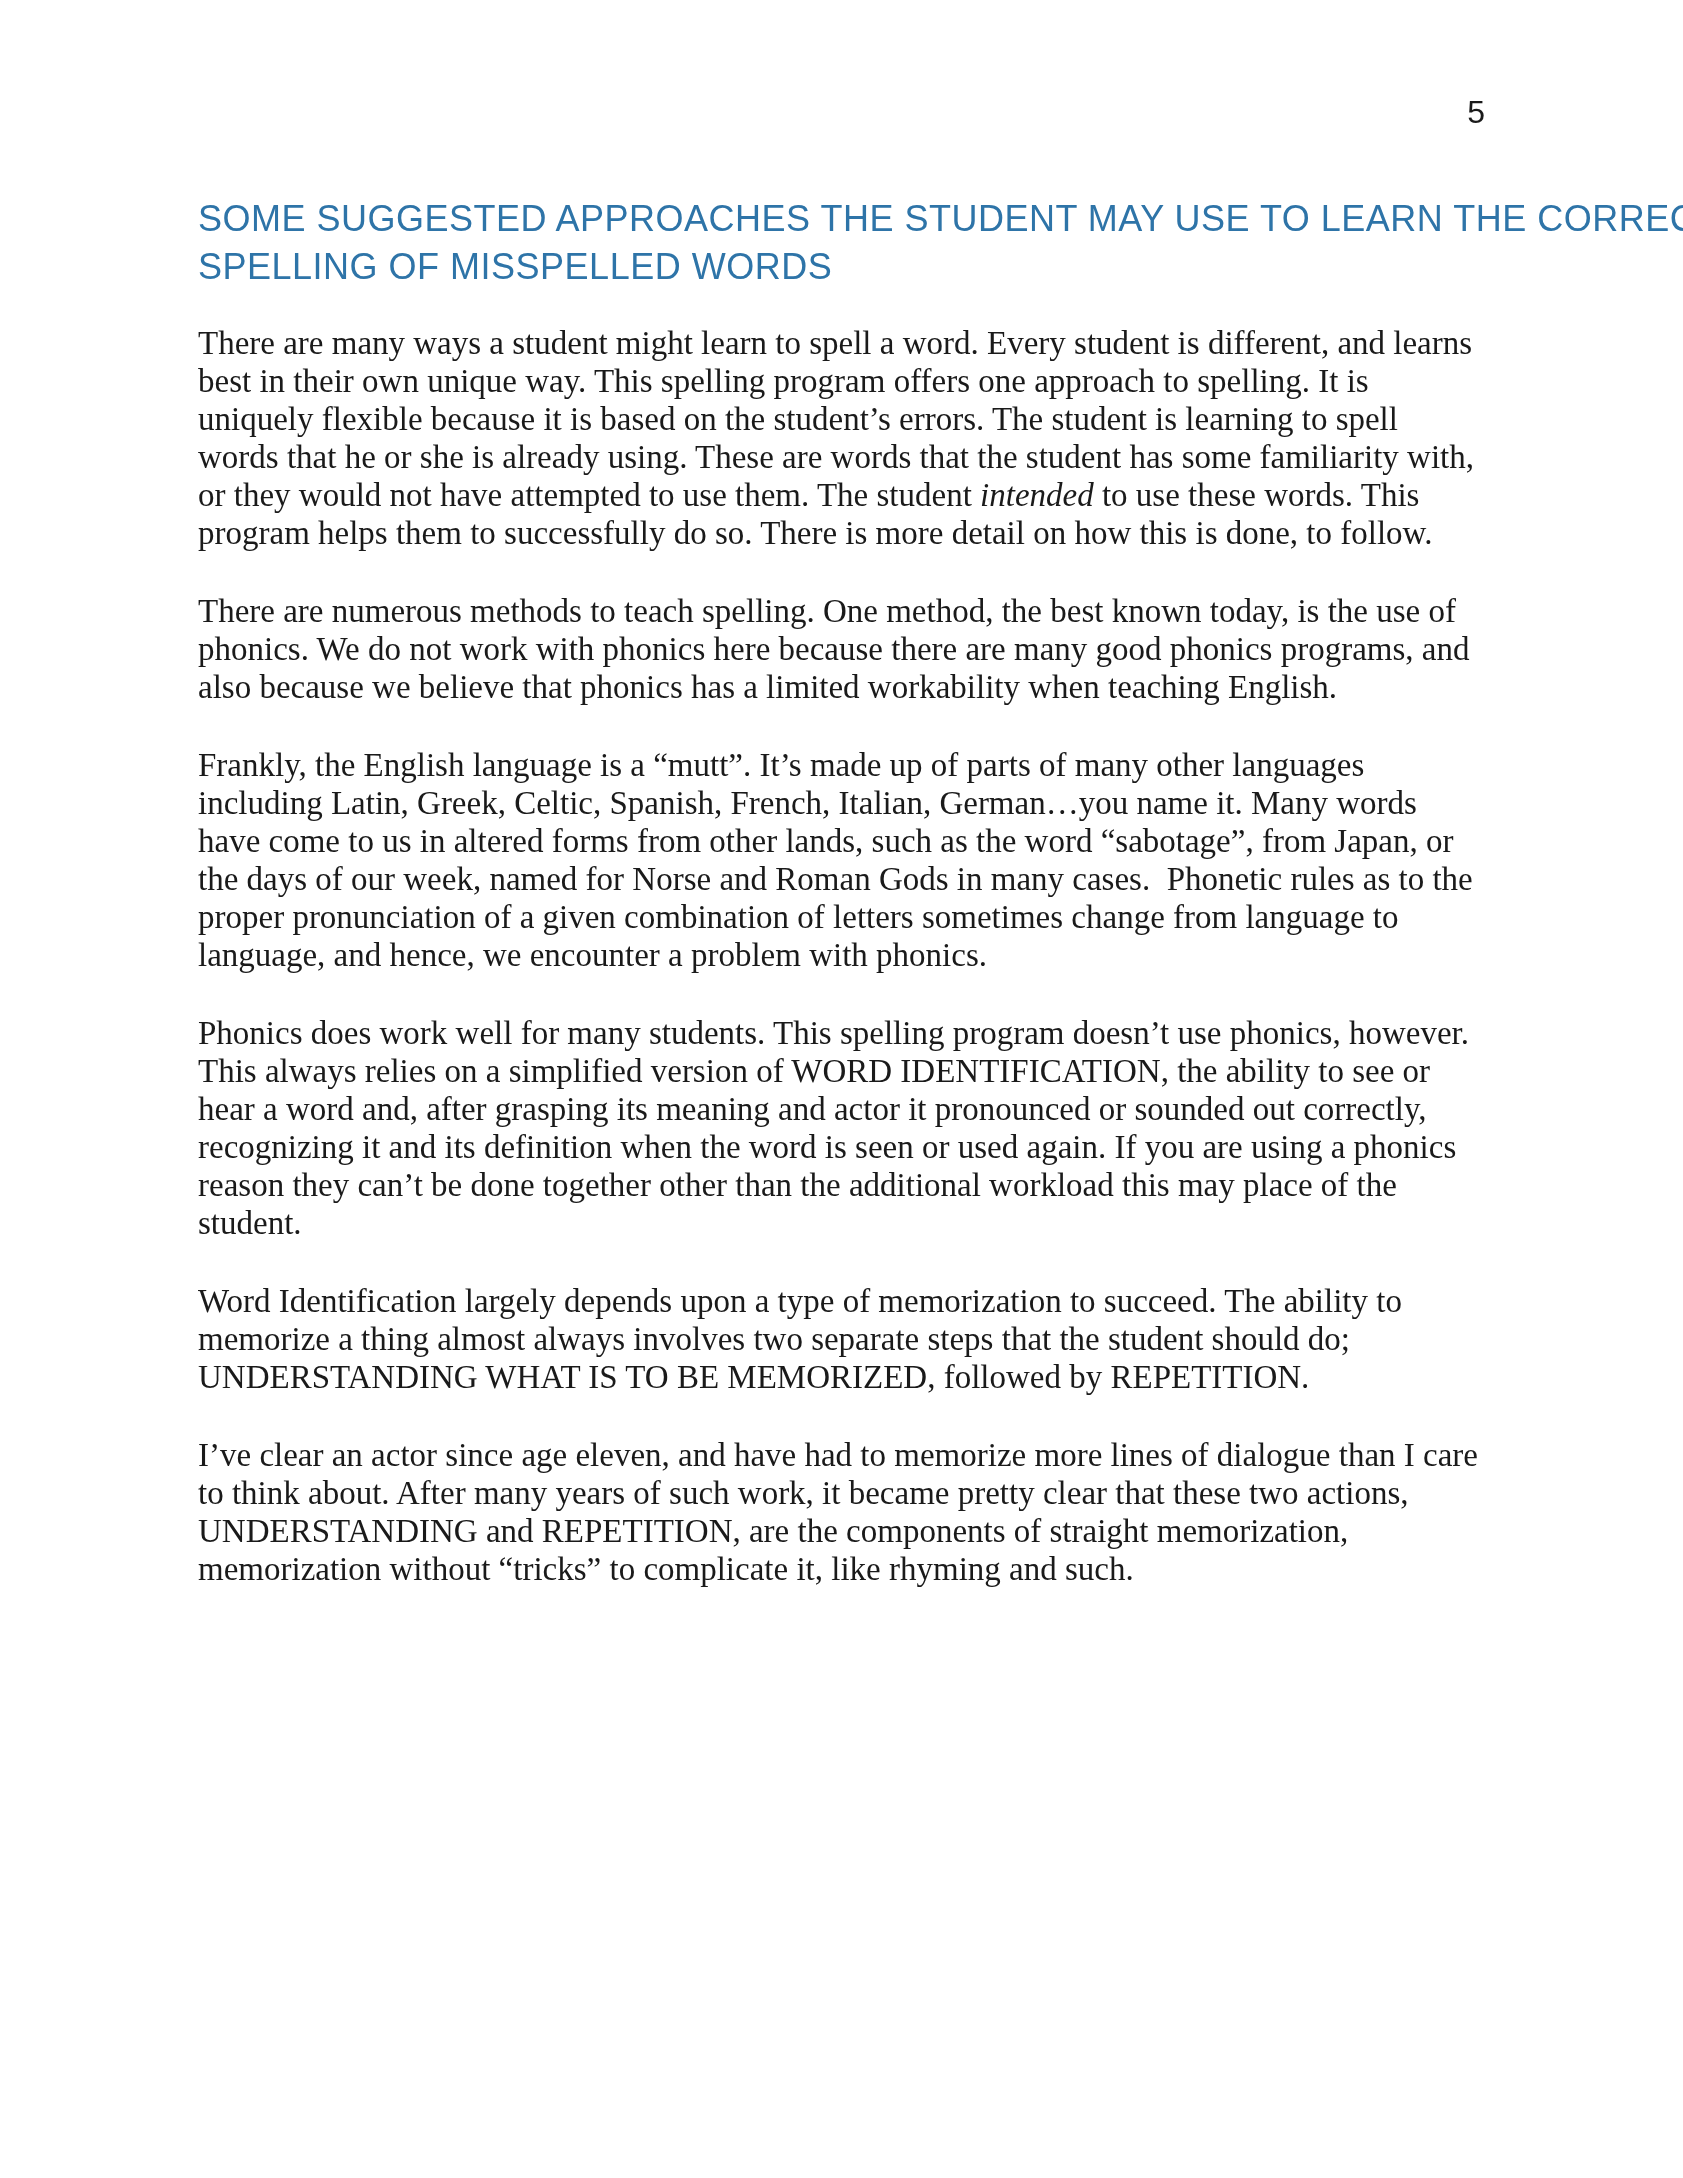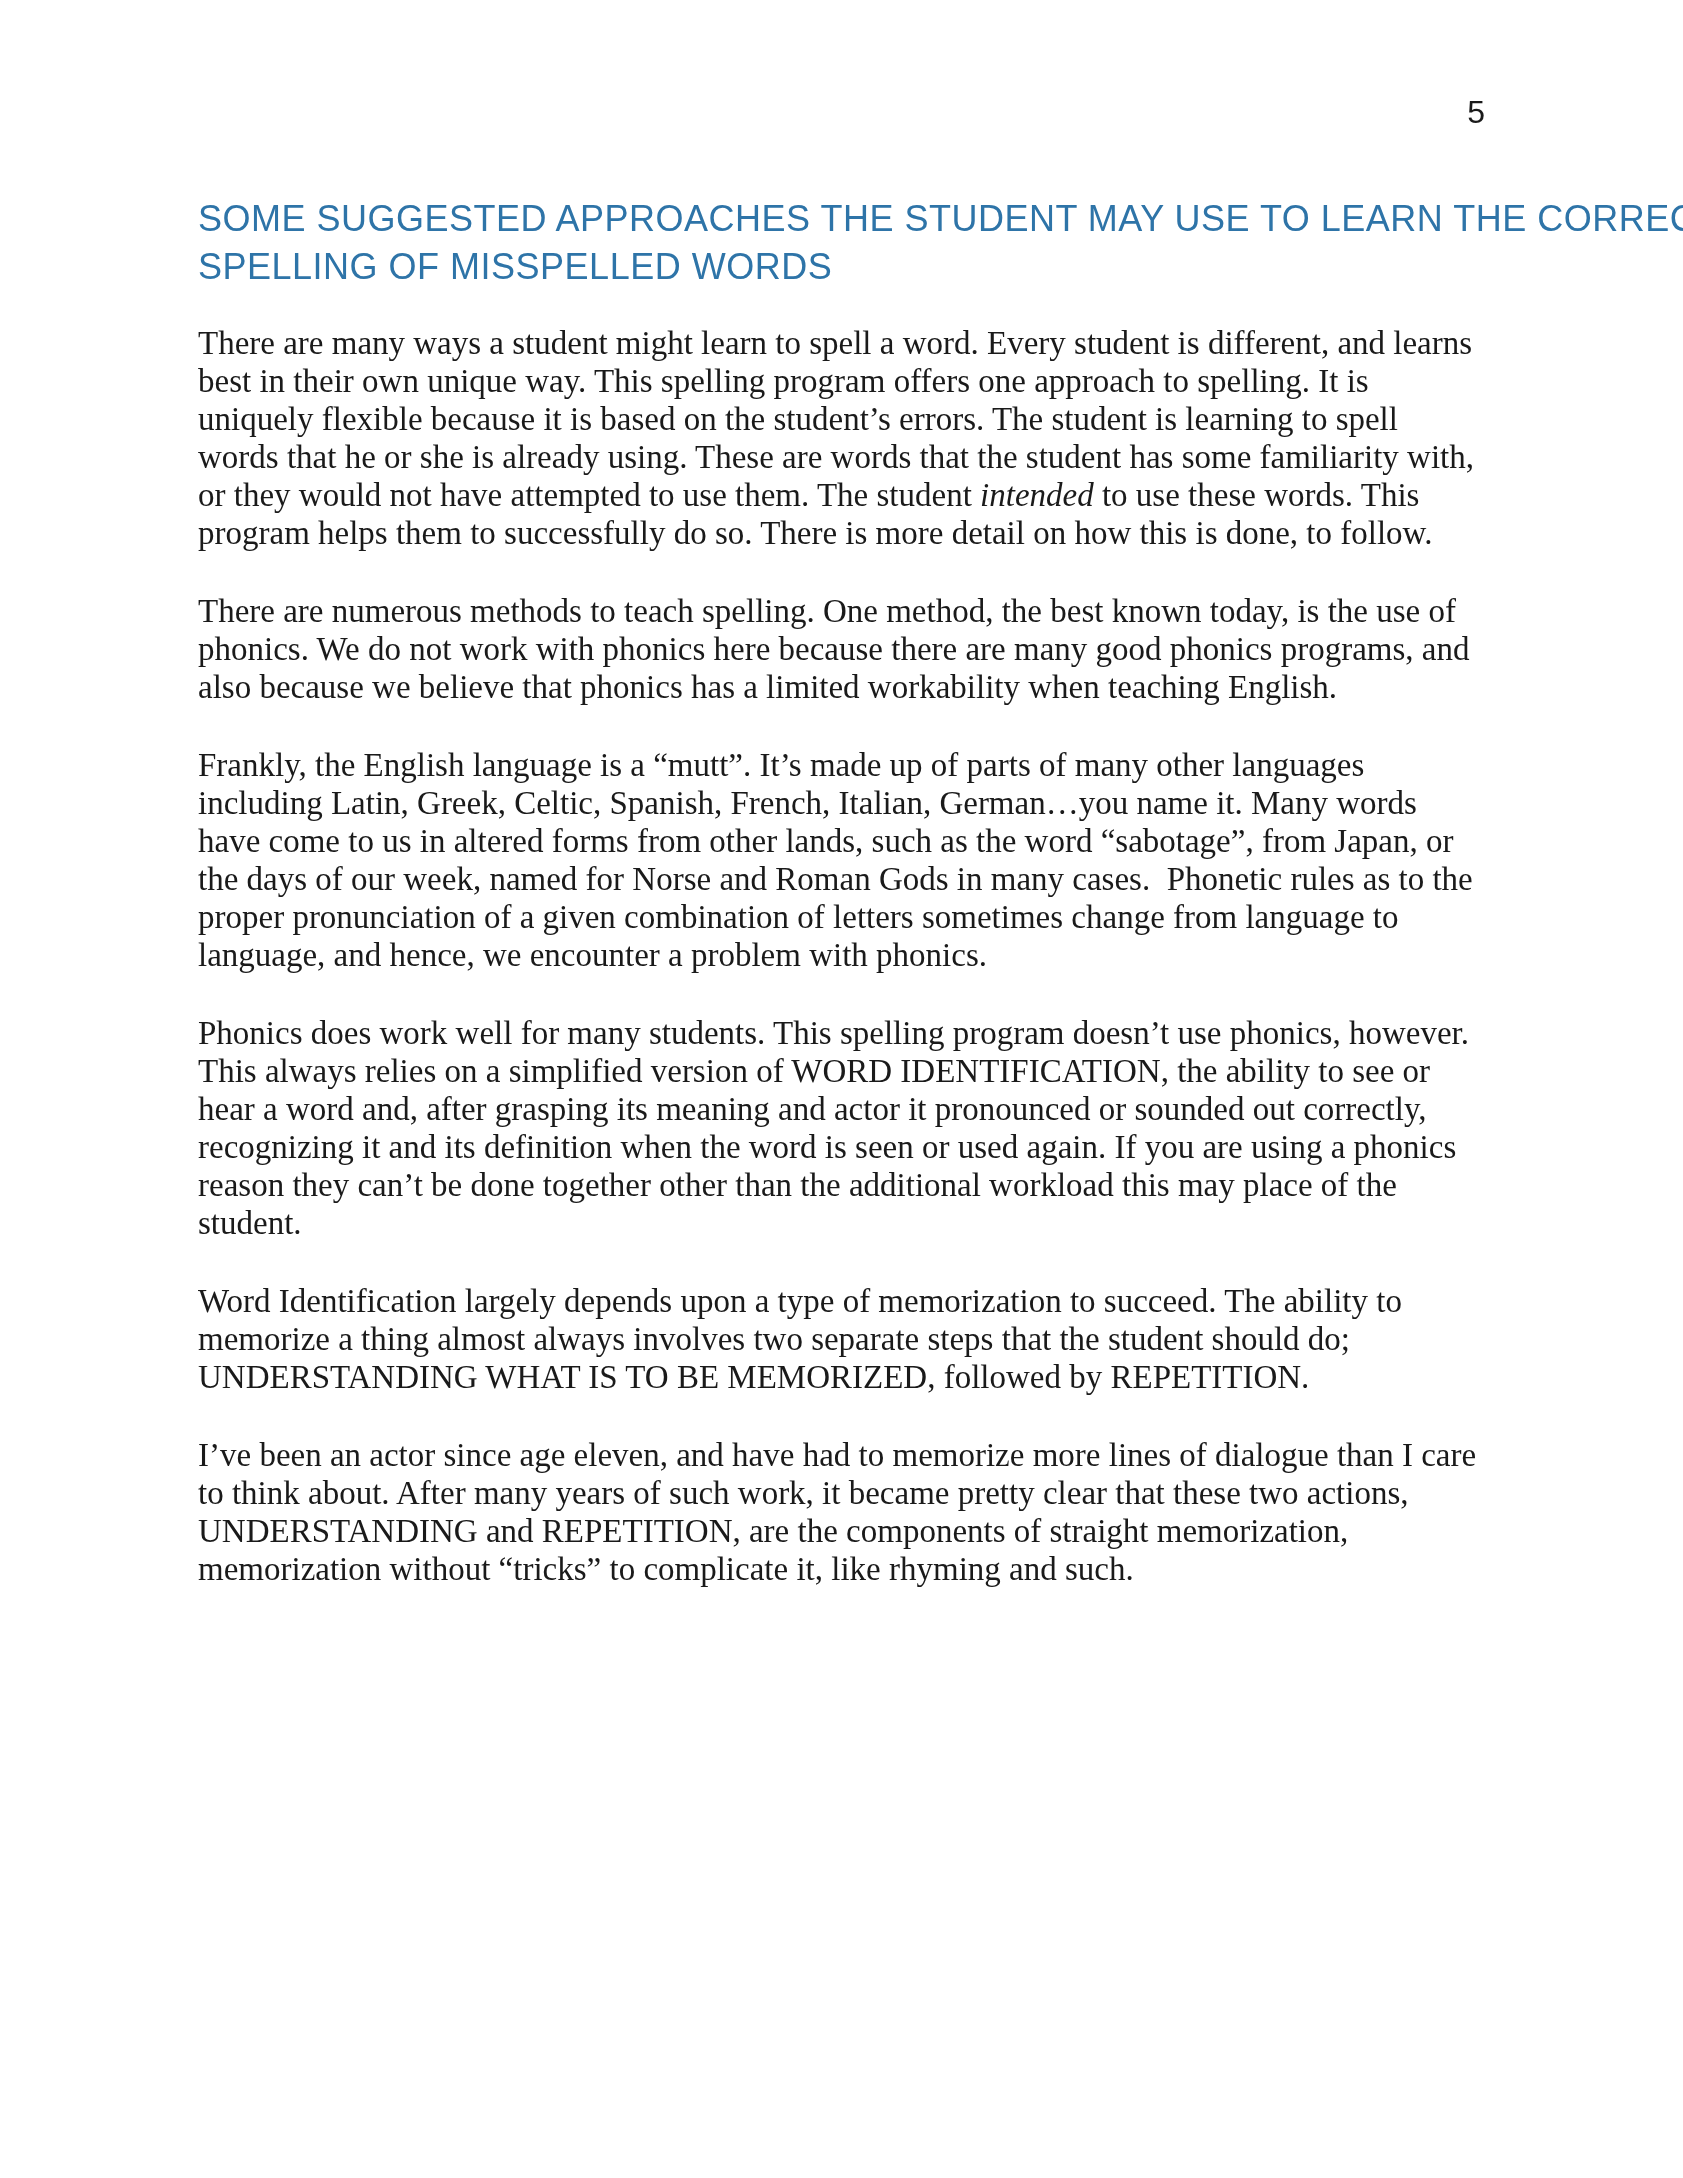--- a/index.html
+++ b/index.html
@@ -99,20 +99,20 @@
         <div class="line"><span>recognizing it and its definition when the word is seen or used again. If you are using a phonics</span></div>
         <div class="line"><span>reason they can’t be done together other than the additional workload this may place of the</span></div>
         <div class="line"><span>student.</span></div>
       </div>
       <div class="para">
         <div class="line"><span>Word Identification largely depends upon a type of memorization to succeed. The ability to</span></div>
         <div class="line"><span>memorize a thing almost always involves two separate steps that the student should do;</span></div>
         <div class="line"><span>UNDERSTANDING WHAT IS TO BE MEMORIZED, followed by REPETITION.</span></div>
       </div>
       <div class="para">
-        <div class="line"><span>I’ve been an actor since age eleven, and have had to memorize more lines of dialogue than I care</span></div>
+        <div class="line"><span>I’ve clear an actor since age eleven, and have had to memorize more lines of dialogue than I care</span></div>
         <div class="line"><span>to think about. After many years of such work, it became pretty clear that these two actions,</span></div>
         <div class="line"><span>UNDERSTANDING and REPETITION, are the components of straight memorization,</span></div>
         <div class="line"><span>memorization without “tricks” to complicate it, like rhyming and such.</span></div>
       </div>
     </div>
 </div>
 
 
 </body></html>

